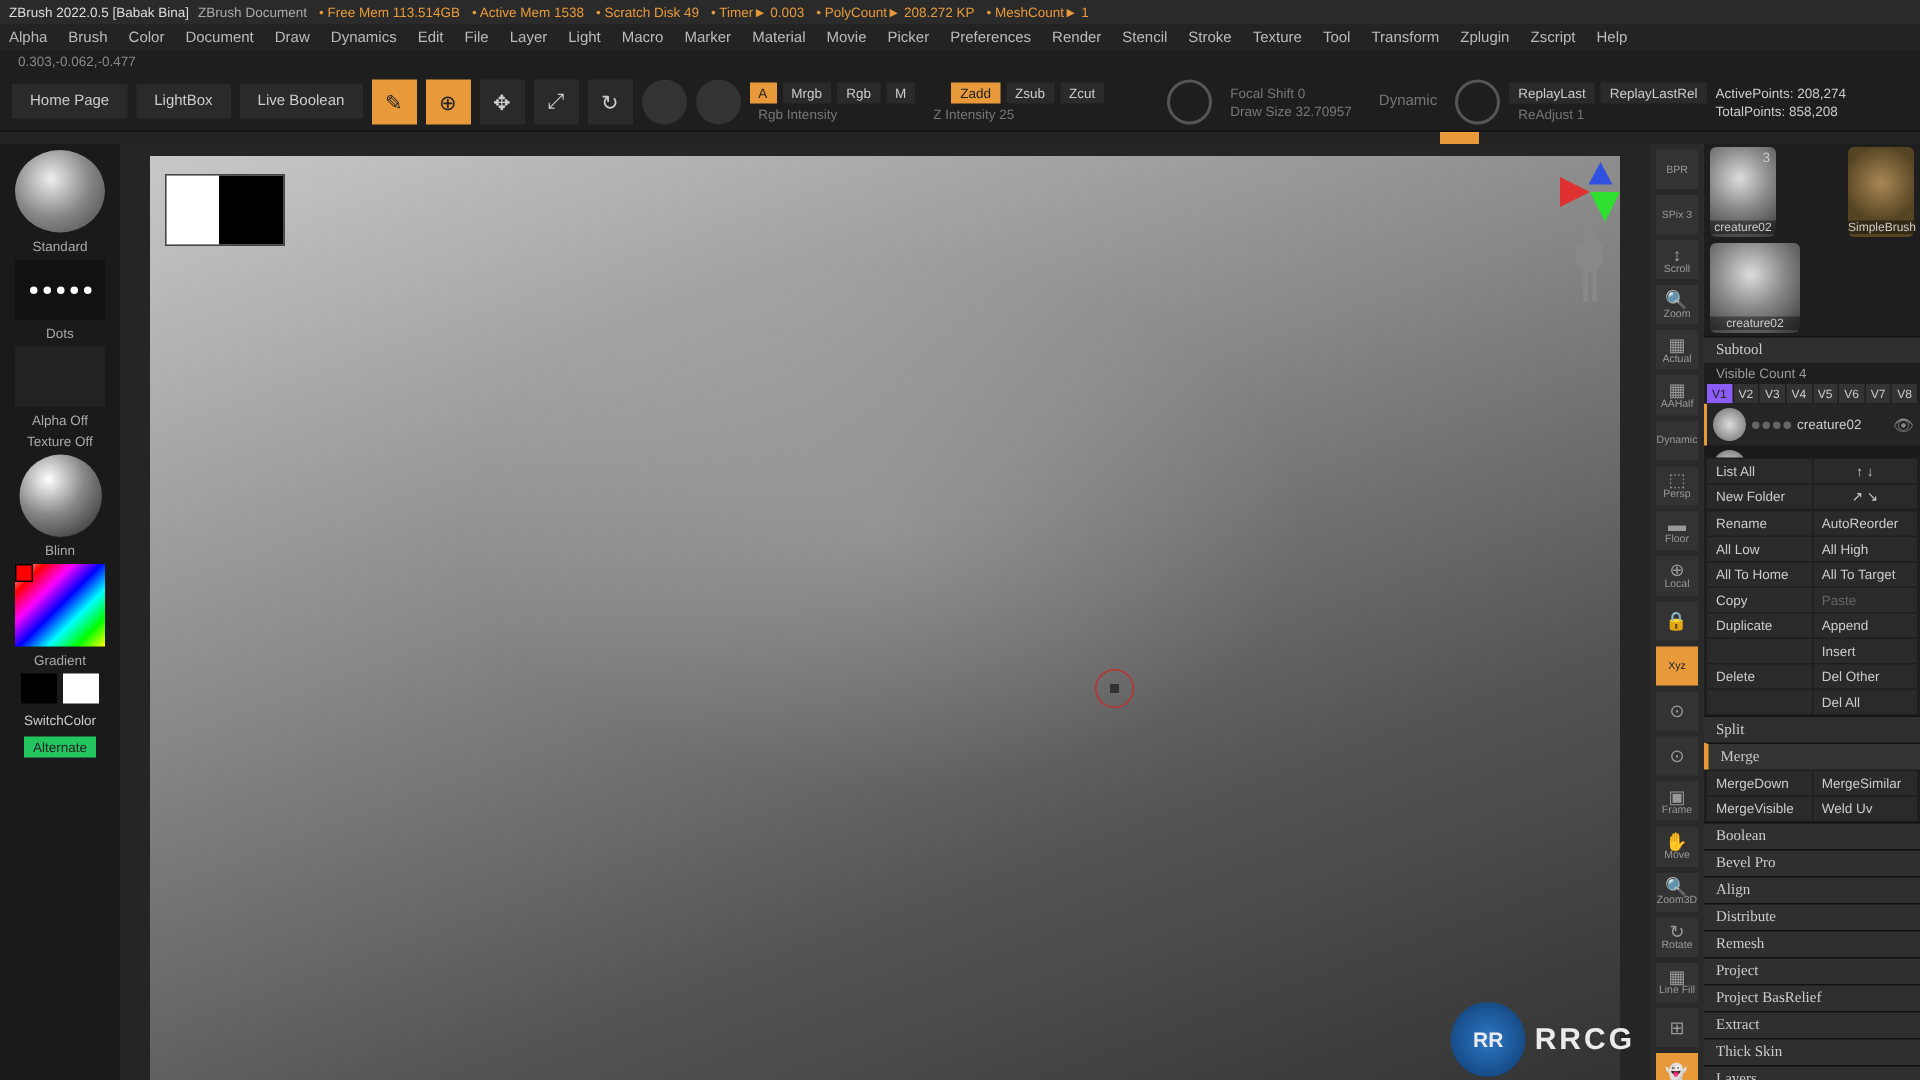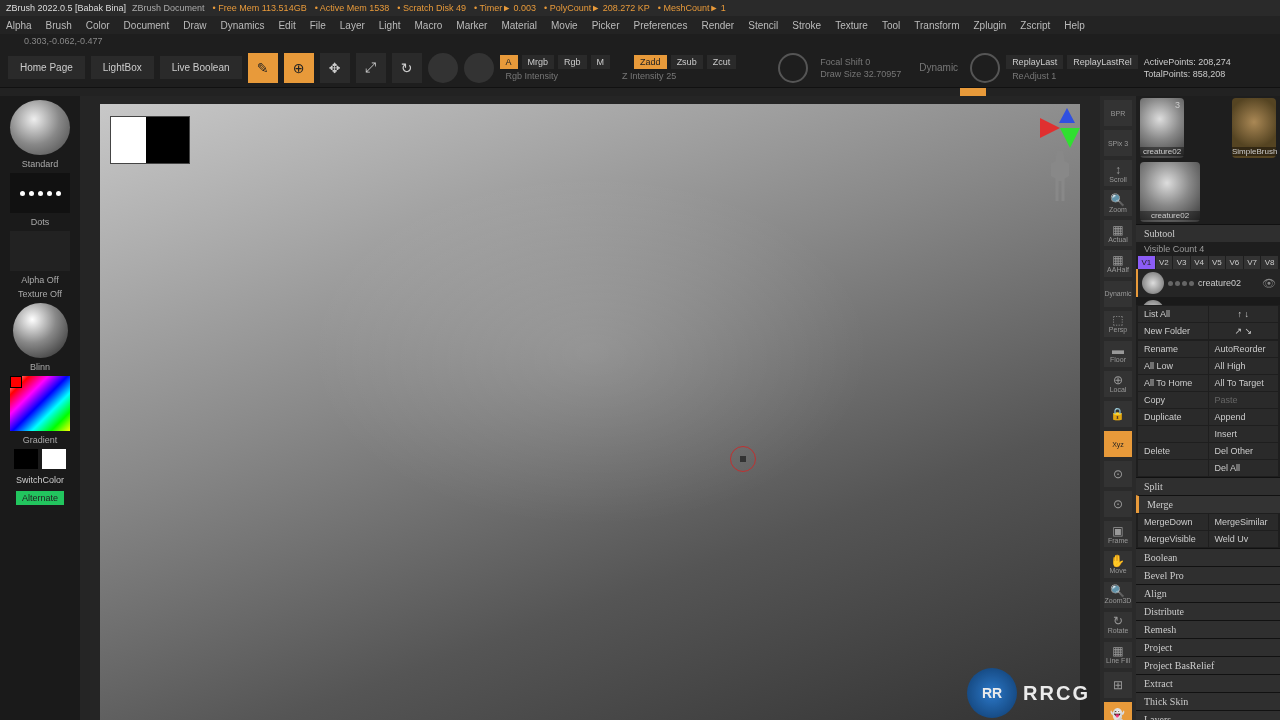--- a/index.html
+++ b/index.html
@@ -14,21 +14,21 @@
 .title-bar .right-group { display: flex; gap: 10px; align-items: center; }
 .title-bar .quicksave { color: #aaa; }
 .title-bar .seethrough { color: #aaa; }
 .title-bar .menus { color: #e89a3a; }
 .title-bar .defaultz { color: #aaa; }
 .title-bar .win-btn { width: 14px; height: 14px; display: flex; align-items: center; justify-content: center; cursor: pointer; }
 
 .menu-bar { height: 18px; background: #232323; display: flex; align-items: center; padding: 0 6px; gap: 14px; font-size: 10px; color: #bbb; }
 .menu-bar span { cursor: pointer; }
 
-.status-bar { height: 14px; background: #1e1e1e; color: #888; font-size: 9px; padding: 0 24px; display: flex; align-items: center; }
+.status-bar { height: 14px; background: #1e1e1e; color: #888; font-size: 9px; padding: 0 12px; display: flex; align-items: center; }
 
 .sub-bar { height: 40px; background: #1e1e1e; display: flex; align-items: center; padding: 0 8px; gap: 6px; border-bottom: 1px solid #111; }
 .sub-bar .tab { padding: 6px 12px; background: #2a2a2a; font-size: 10px; cursor: pointer; }
 .sub-bar .ico-btn { width: 30px; height: 30px; background: #2a2a2a; display: flex; align-items: center; justify-content: center; font-size: 14px; cursor: pointer; }
 .sub-bar .ico-btn.active { background: #e89a3a; color: #222; }
 .sub-bar .round-btn { width: 30px; height: 30px; border-radius: 50%; background: #333; cursor: pointer; }
 .sub-bar .col { display: flex; flex-direction: column; gap: 2px; font-size: 9px; }
 .sub-bar .mini-btn { padding: 2px 6px; background: #2a2a2a; cursor: pointer; }
 .sub-bar .mini-btn.orange { background: #e89a3a; color: #222; }
 .sub-bar .mini-label { color: #777; padding: 0 6px; }

